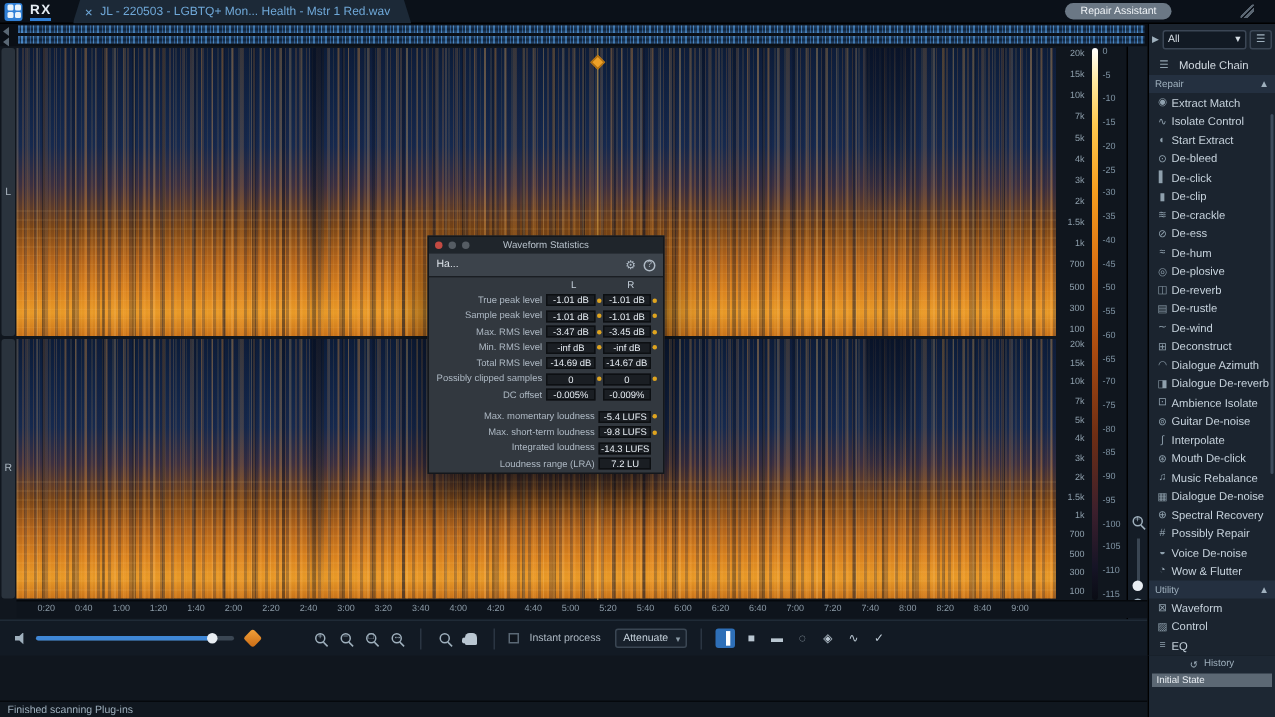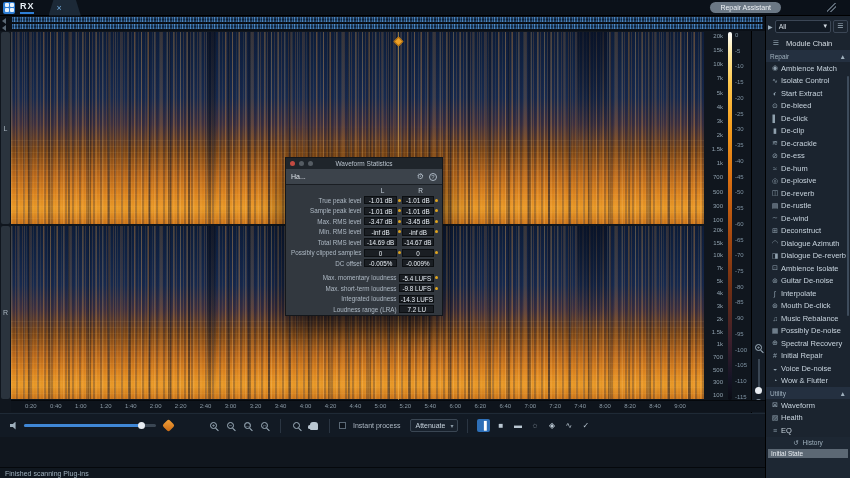--- a/index.html
+++ b/index.html
@@ -177,20 +177,21 @@
   <div class="titlebar">
     <div class="logo">
         <i></i>
         <i></i>
         <i></i>
         <i></i>
       </div>
     <div class="logotext"><span>RX</span><em></em></div>
     <div class="tab">
       <span class="tabclose">×</span>
+      <span class="tablabel">JL - 220503 - LGBTQ+ Mon... Health - Mstr 1 Red.wav</span>
     </div>
     <div class="tb-spacer"></div>
     <button class="repair-pill">Repair Assistant</button>
     <div class="adv-mark"></div>
   </div>
 
   <div class="overview">
     <div class="ov-ico" style="top:2px;"></div>
     <div class="ov-ico" style="top:9px;"></div>
     <div class="ov-wave" style="top:1px;"></div>
@@ -457,21 +458,21 @@
       <span>Module Chain</span>
     </div>
     <div class="sec-head">
       <span>Repair</span>
       <span>▲</span>
     </div>
     <div>
 
         <div class="mod-row">
           <span class="mod-ico">◉</span>
-          <span class="mod-label">Ambience Match</span>
+          <span class="mod-label">Extract Match</span>
         </div>
 
         <div class="mod-row">
           <span class="mod-ico">∿</span>
           <span class="mod-label">Isolate Control</span>
         </div>
 
         <div class="mod-row">
           <span class="mod-ico">◐</span>
           <span class="mod-label">Start Extract</span>
@@ -562,31 +563,31 @@
           <span class="mod-label">Mouth De-click</span>
         </div>
 
         <div class="mod-row">
           <span class="mod-ico">♫</span>
           <span class="mod-label">Music Rebalance</span>
         </div>
 
         <div class="mod-row">
           <span class="mod-ico">▦</span>
-          <span class="mod-label">Possibly De-noise</span>
+          <span class="mod-label">Dialogue De-noise</span>
         </div>
 
         <div class="mod-row">
           <span class="mod-ico">⊕</span>
           <span class="mod-label">Spectral Recovery</span>
         </div>
 
         <div class="mod-row">
           <span class="mod-ico">#</span>
-          <span class="mod-label">Initial Repair</span>
+          <span class="mod-label">Possibly Repair</span>
         </div>
 
         <div class="mod-row">
           <span class="mod-ico">◒</span>
           <span class="mod-label">Voice De-noise</span>
         </div>
 
         <div class="mod-row">
           <span class="mod-ico">◔</span>
           <span class="mod-label">Wow &amp; Flutter</span>
@@ -598,21 +599,21 @@
     </div>
     <div>
 
         <div class="mod-row">
           <span class="mod-ico">⊠</span>
           <span class="mod-label">Waveform</span>
         </div>
 
         <div class="mod-row">
           <span class="mod-ico">▨</span>
-          <span class="mod-label">Health</span>
+          <span class="mod-label">Control</span>
         </div>
 
         <div class="mod-row">
           <span class="mod-ico">≡</span>
           <span class="mod-label">EQ</span>
         </div>
       </div>
     <div class="sb-scroll"></div>
   </div>
 

